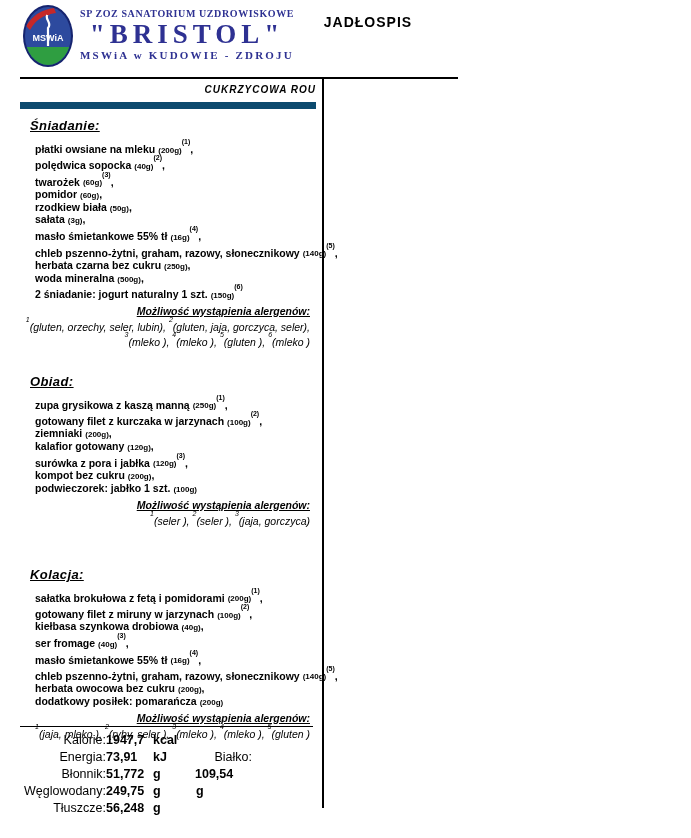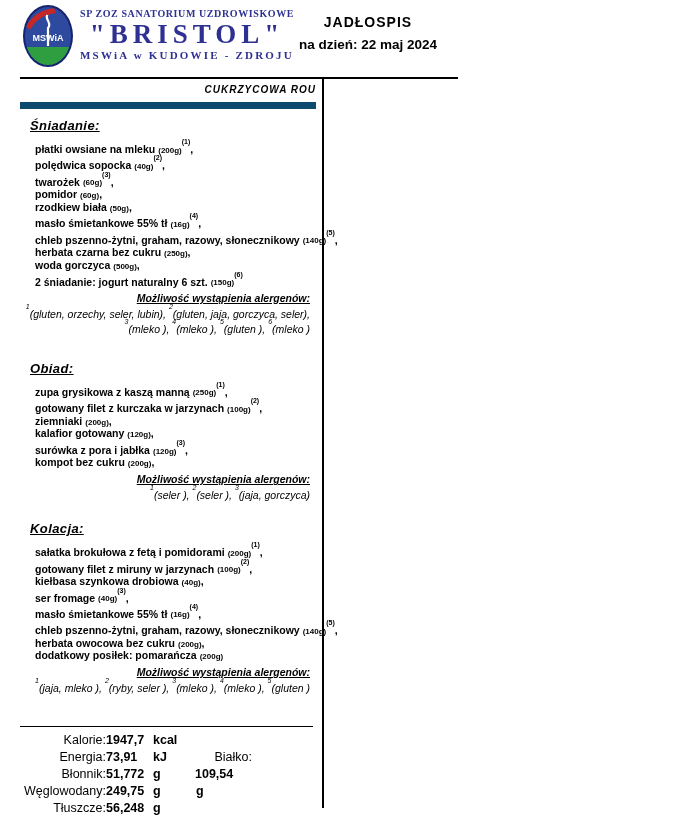--- a/index.html
+++ b/index.html
@@ -21,21 +21,21 @@
   .doc-title-date { font-size:13.5px; font-weight:bold; margin-top:7px; white-space:nowrap; }
   .header-rule { position:absolute; left:20px; top:77px; width:438px; border-top:2px solid #000; }
   .divider-v { position:absolute; left:322px; top:79px; height:729px; border-left:2px solid #000; }
   
   .left-col { position:absolute; left:20px; top:81px; width:296px; }
   .diet-title {
     text-align:right; font-size:10px; font-weight:bold; font-style:italic;
     letter-spacing:1px; padding:3px 0 7px; border-bottom:7px solid #0c4a6e;
   }
   .meal { margin-bottom:26px; }
-  .meal:nth-child(2) { margin-bottom:20px; }
+  .meal:nth-child(2) { margin-bottom:40px; }
   .meal-name {
     font-size:13px; font-weight:bold; font-style:italic; text-decoration:underline;
     margin:9px 0 7px 10px; letter-spacing:0.4px;
   }
   .meal-items { list-style:none; margin-left:15px; }
   .meal-items li { font-size:10.5px; font-weight:bold; line-height:11.8px; white-space:nowrap; }
   .portion { font-size:8px; font-weight:bold; margin-left:3px; }
   .sup { font-size:7px; font-weight:bold; position:relative; top:-4px; }
   .comma { font-size:10.5px; font-weight:bold; }
   .allergen-block { text-align:right; font-style:italic; margin-top:3px; padding-right:6px; }
@@ -81,57 +81,58 @@
     </div>
     <div class="org">
       <div class="org-line1">SP ZOZ SANATORIUM UZDROWISKOWE</div>
       <div class="org-name">"BRISTOL"</div>
       <div class="org-line2">MSWiA w KUDOWIE - ZDROJU</div>
     </div>
   </div>
 
   <div class="doc-title">
     <div class="doc-title-main">JADŁOSPIS</div>
-    <div class="doc-title-date">na dzień: 22 maj 2024</div>
   </div>
 
   <div class="header-rule"></div>
   <div class="divider-v"></div>
 
   <div class="left-col">
     <div class="diet-title">CUKRZYCOWA ROU</div>
     <div>
         <section class="meal">
           <div class="meal-name">Śniadanie:</div>
           <ul class="meal-items">
             <li class="item"><span class="item-name">płatki owsiane na mleku</span><span class="portion">(200g)</span><sup class="sup">(1)</sup><span class="comma">,</span></li>
             <li class="item"><span class="item-name">polędwica sopocka</span><span class="portion">(40g)</span><sup class="sup">(2)</sup><span class="comma">,</span></li>
             <li class="item"><span class="item-name">twarożek</span><span class="portion">(60g)</span><sup class="sup">(3)</sup><span class="comma">,</span></li>
             <li class="item"><span class="item-name">pomidor</span><span class="portion">(60g)</span><span class="comma">,</span></li>
             <li class="item"><span class="item-name">rzodkiew biała</span><span class="portion">(50g)</span><span class="comma">,</span></li>
+            <li class="item"><span class="item-name">sałata</span><span class="portion">(3g)</span><span class="comma">,</span></li>
             <li class="item"><span class="item-name">masło śmietankowe 55% tł</span><span class="portion">(16g)</span><sup class="sup">(4)</sup><span class="comma">,</span></li>
             <li class="item"><span class="item-name">chleb pszenno-żytni, graham, razowy, słonecznikowy</span><span class="portion">(140g)</span><sup class="sup">(5)</sup><span class="comma">,</span></li>
             <li class="item"><span class="item-name">herbata czarna bez cukru</span><span class="portion">(250g)</span><span class="comma">,</span></li>
-            <li class="item"><span class="item-name">woda gorczyca</span><span class="portion">(500g)</span><span class="comma">,</span></li>
-            <li class="item"><span class="item-name">2 śniadanie: jogurt naturalny 6 szt.</span><span class="portion">(150g)</span><sup class="sup">(6)</sup></li>
+            <li class="item"><span class="item-name">woda mineralna</span><span class="portion">(500g)</span><span class="comma">,</span></li>
+            <li class="item"><span class="item-name">2 śniadanie: jogurt naturalny 1 szt.</span><span class="portion">(150g)</span><sup class="sup">(6)</sup></li>
           </ul>
           <div class="allergen-block">
             <div class="allergen-heading">Możliwość wystąpienia alergenów:</div>
             <div class="allergen-list"><sup class="asup">1</sup><span class="atext">(gluten, orzechy, seler,  lubin), </span><sup class="asup">2</sup><span class="atext">(gluten, jaja, gorczyca,  seler), </span><sup class="asup">3</sup><span class="atext">(mleko ), </span><sup class="asup">4</sup><span class="atext">(mleko ), </span><sup class="asup">5</sup><span class="atext">(gluten ), </span><sup class="asup">6</sup><span class="atext">(mleko )</span></div>
           </div>
         </section>
         <section class="meal">
           <div class="meal-name">Obiad:</div>
           <ul class="meal-items">
             <li class="item"><span class="item-name">zupa grysikowa z kaszą manną</span><span class="portion">(250g)</span><sup class="sup">(1)</sup><span class="comma">,</span></li>
             <li class="item"><span class="item-name">gotowany filet z kurczaka w jarzynach</span><span class="portion">(100g)</span><sup class="sup">(2)</sup><span class="comma">,</span></li>
             <li class="item"><span class="item-name">ziemniaki</span><span class="portion">(200g)</span><span class="comma">,</span></li>
             <li class="item"><span class="item-name">kalafior gotowany</span><span class="portion">(120g)</span><span class="comma">,</span></li>
             <li class="item"><span class="item-name">surówka z pora i jabłka</span><span class="portion">(120g)</span><sup class="sup">(3)</sup><span class="comma">,</span></li>
             <li class="item"><span class="item-name">kompot bez cukru</span><span class="portion">(200g)</span><span class="comma">,</span></li>
+            <li class="item"><span class="item-name">podwieczorek: jabłko 1 szt.</span><span class="portion">(100g)</span></li>
           </ul>
           <div class="allergen-block">
             <div class="allergen-heading">Możliwość wystąpienia alergenów:</div>
             <div class="allergen-list"><sup class="asup">1</sup><span class="atext">(seler ), </span><sup class="asup">2</sup><span class="atext">(seler ), </span><sup class="asup">3</sup><span class="atext">(jaja,  gorczyca)</span></div>
           </div>
         </section>
         <section class="meal">
           <div class="meal-name">Kolacja:</div>
           <ul class="meal-items">
             <li class="item"><span class="item-name">sałatka brokułowa z fetą i pomidorami</span><span class="portion">(200g)</span><sup class="sup">(1)</sup><span class="comma">,</span></li>

